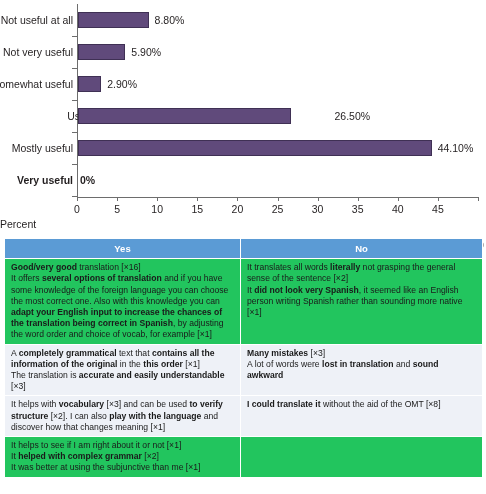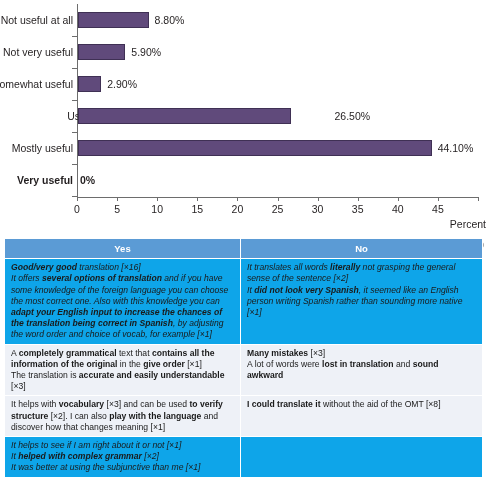--- a/index.html
+++ b/index.html
@@ -93,21 +93,21 @@
     line-height: 12px;
     color: #231f20;
     transform: translateX(-50%);
     white-space: nowrap;
   }
   #x-axis-title {
     position: absolute;
     top: 218px;
     left: 0;
     width: 486px;
-    text-align: right;
+    text-align: left;
     font-size: 10.5px;
     color: #231f20;
   }
 
   
   #resp-table {
     position: absolute;
     left: 4px;
     top: 238px;
     width: 478px;
@@ -129,21 +129,21 @@
     border: 1px solid #ffffff;
   }
   #resp-table td {
     vertical-align: top;
     padding: 3px 6px 3px 6px;
     border-left: 1px solid #ffffff;
     border-right: 1px solid #ffffff;
     border-top: 1px solid #ffffff;
     border-bottom: 1px solid #ffffff;
   }
-  #resp-table tr.shade-a td { background: #0ea5e9; font-style: italic; }
+  #resp-table tr.shade-a td { background: #22c55e; }
   #resp-table tr.shade-b td { background: #eef1f7; }
   .cell-line { display: block; }
   .cell-line + .cell-line { margin-top: 0px; }
   b { font-weight: bold; }
 </style>
 </head>
 <body>
 
 <div id="chart-area">
   <div class="axis-line-y"></div>
@@ -229,21 +229,21 @@
           <span class="cell-line"><b>Good/very good</b><span> translation [×16]</span></span>
           <span class="cell-line"><span>It offers </span><b>several options of translation</b><span> and if you have some knowledge of the foreign language you can choose the most correct one. Also with this knowledge you can </span><b>adapt your English input to increase the chances of the translation being correct in Spanish</b><span>, by adjusting the word order and choice of vocab, for example [×1]</span></span>
         </td>
         <td>
           <span class="cell-line"><span>It translates all words </span><b>literally</b><span> not grasping the general sense of the sentence [×2]</span></span>
           <span class="cell-line"><span>It </span><b>did not look very Spanish</b><span>, it seemed like an English person writing Spanish rather than sounding more native [×1]</span></span>
         </td>
       </tr>
       <tr class="shade-b">
         <td>
-          <span class="cell-line"><span>A </span><b>completely grammatical</b><span> text that </span><b>contains all the information of the original</b><span> in the </span><b>give order</b><span> [×1]</span></span>
+          <span class="cell-line"><span>A </span><b>completely grammatical</b><span> text that </span><b>contains all the information of the original</b><span> in the </span><b>this order</b><span> [×1]</span></span>
           <span class="cell-line"><span>The translation is </span><b>accurate and easily understandable</b><span> [×3]</span></span>
         </td>
         <td>
           <span class="cell-line"><b>Many mistakes</b><span> [×3]</span></span>
           <span class="cell-line"><span>A lot of words were </span><b>lost in translation</b><span> and </span><b>sound awkward</b></span>
         </td>
       </tr>
       <tr class="shade-b">
         <td>
           <span class="cell-line"><span>It helps with </span><b>vocabulary</b><span> [×3] and can be used </span><b>to verify structure</b><span> [×2]. I can also </span><b>play with the language</b><span> and discover how that changes meaning [×1]</span></span>

